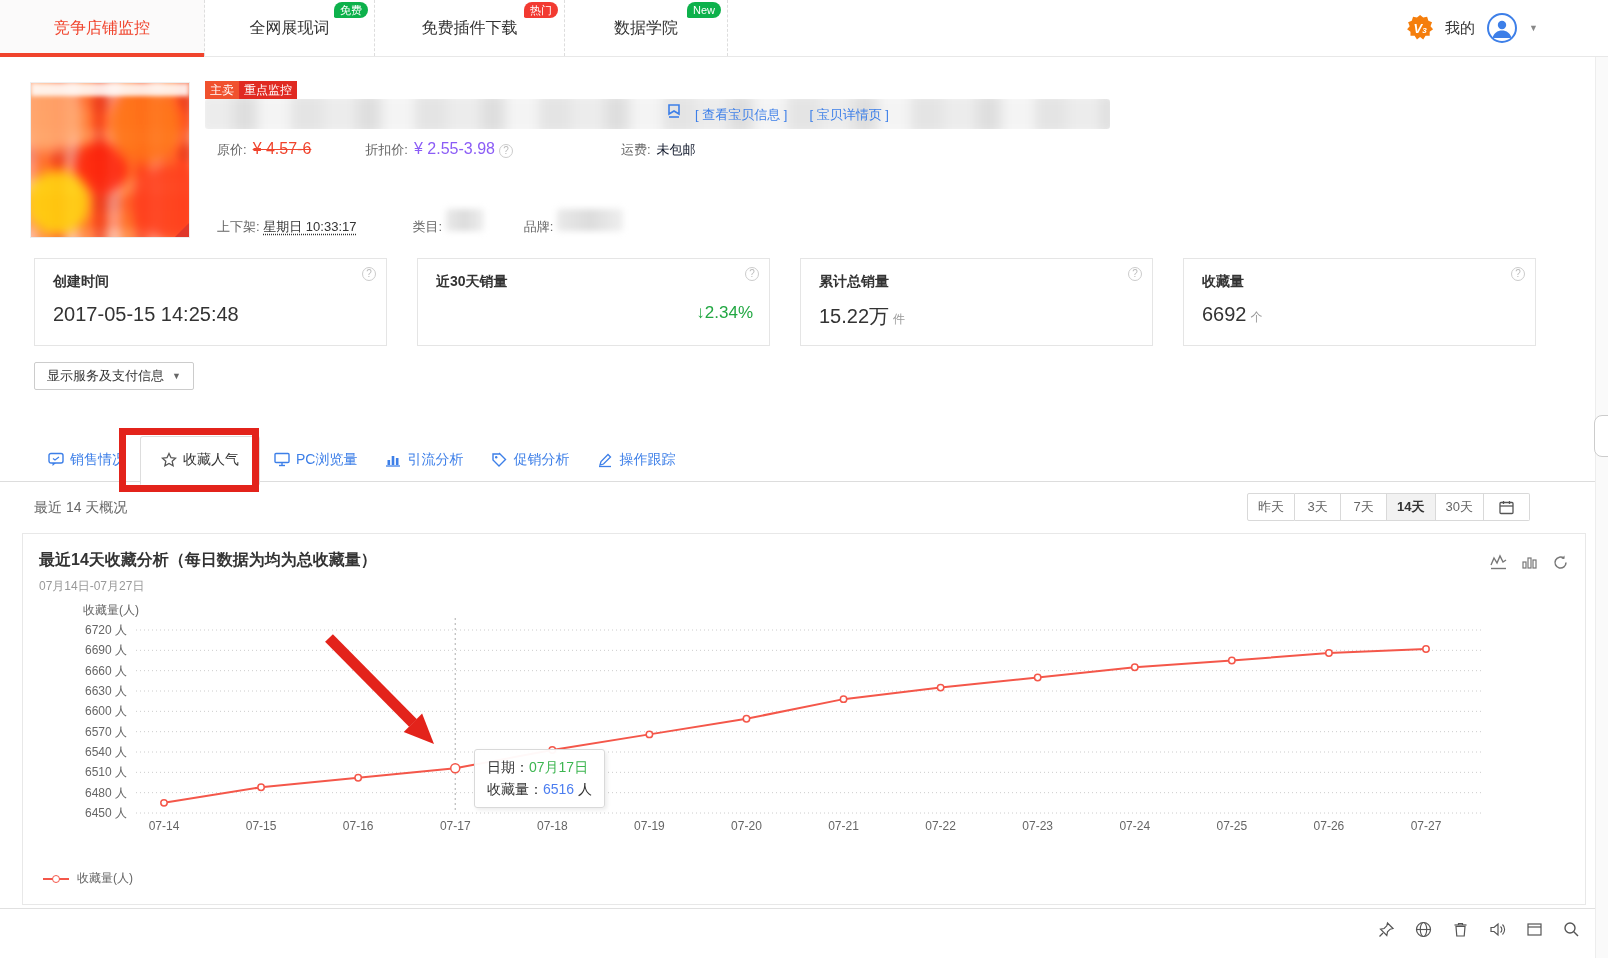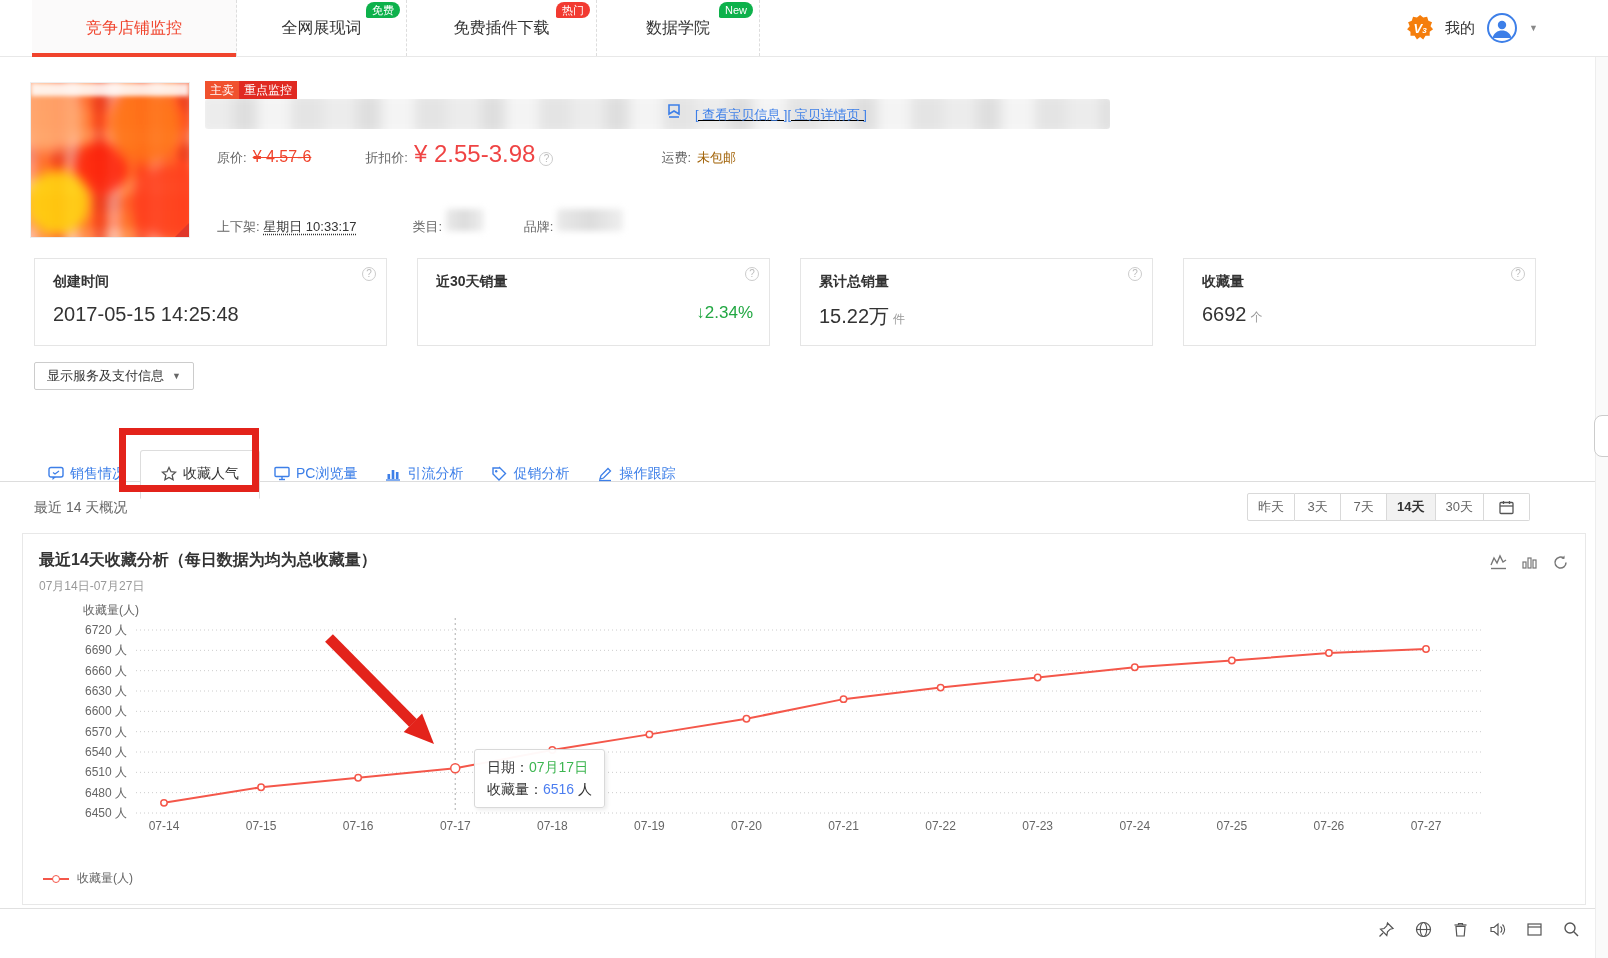--- a/index.html
+++ b/index.html
@@ -3,21 +3,21 @@
 <meta charset="utf-8">
 <style>
   * { margin:0; padding:0; box-sizing:border-box; }
   body { font-family:"Liberation Sans","DejaVu Sans",sans-serif; background:#fff; }
   .page { position:relative; width:1608px; height:958px; background:#fff; overflow:hidden; }
 
   
   .topnav { position:absolute; left:0; top:0; width:1608px; height:57px; background:#fff; border-bottom:1px solid #e8e8e8; }
   .nav-tabs { position:absolute; left:0; top:0; height:56px; display:flex; }
   .nav-tab { position:relative; height:56px; display:flex; align-items:center; justify-content:center; font-size:16px; color:#333; border-right:1px dashed #ddd; cursor:pointer; }
-  .nav-tab.active { color:#f0432c; background:#fbfafa;margin-left:32px; }
+  .nav-tab.active { color:#f0432c; background:#fbfafa; }
   .nav-tab.active::after { content:""; position:absolute; left:0; right:0; bottom:-1px; height:4px; background:#f0432c; }
   .nav-badge { position:absolute; top:2px; right:6px; font-size:11px; line-height:16px; padding:0 6px; border-radius:9px 9px 9px 2px; color:#fff; }
   .nav-right { position:absolute; right:70px; top:0; height:56px; display:flex; align-items:center; gap:12px; }
   .vip-badge { width:26px; height:26px; background:#f57e0c; clip-path:polygon(50% 0%,62% 10%,77% 7%,82% 22%,96% 28%,90% 43%,100% 55%,87% 64%,87% 80%,71% 80%,62% 94%,50% 85%,38% 94%,29% 80%,13% 80%,13% 64%,0% 55%,10% 43%,4% 28%,18% 22%,23% 7%,38% 10%); display:flex; align-items:center; justify-content:center; color:#fff; font-weight:bold; font-style:italic; font-size:13px; }
   .vip-badge small { font-size:8px; margin-top:5px; }
   .my-label { font-size:15px; color:#333; }
   .avatar { width:30px; height:30px; border-radius:50%; border:2px solid #3d7fe8; background:#fff; position:relative; overflow:hidden; }
   .avatar svg { position:absolute; left:1px; top:1px; }
   .nav-caret { font-size:9px; color:#888; }
 
@@ -38,28 +38,28 @@
   .product-img .corner { position:absolute; right:0; bottom:0; width:0; height:0; border-left:14px solid transparent; border-bottom:14px solid #e0382b; }
   .p-badges { position:absolute; left:205px; top:81px; display:flex; }
   .p-badge { color:#fff; font-size:12px; line-height:18px; padding:0 5px; }
   .p-badge.primary { background:#f0512e; }
   .p-badge.secondary { background:#e02a22; }
   .p-title-blur { position:absolute; left:205px; top:99px; width:905px; height:30px; overflow:hidden; border-radius:3px; }
   .p-title-blur div { position:absolute; inset:-6px;
     background:repeating-linear-gradient(90deg,#ececec 0 34px,#dedede 34px 58px,#f4f4f4 58px 92px,#e4e4e4 92px 124px);
     filter:blur(6px); }
   .p-flag { position:absolute; left:668px; top:104px; color:#3d7fe8; }
-  .p-links { position:absolute; left:695px; top:106px; display:flex; font-size:13px;text-decoration:underline; }
+  .p-links { position:absolute; left:695px; top:106px; display:flex; gap:22px; font-size:13px; }
   .p-links a { color:#3d7fe8; text-decoration:none; }
   .p-row { position:absolute; left:217px; font-size:13px; color:#666; display:flex; align-items:baseline; }
   .row-price { top:140px; }
   .price-orig { color:#f0432c; font-size:16px; text-decoration:line-through; margin:0 0 0 6px; }
-  .price-disc { color:#ef4444; font-size:24px; margin:0 4px 17px 6px; }
+  .price-disc { color:#8b5cf6; font-size:16px; margin:0 4px 17px 6px; }
   .help-circle { display:inline-block; width:14px; height:14px; border:1px solid #ccc; border-radius:50%; color:#bbb; font-size:10px; line-height:12px; text-align:center; }
-  .ship-free { color:#a16207; margin-left:6px; }
+  .ship-free { color:#0f172a; margin-left:6px; }
   .row-stats { top:177px; }
   .row-stats b, .row-price b, .row-listing b { color:#333; font-weight:normal; }
   .gap56 { display:inline-block; width:56px; }
   .gap40 { display:inline-block; width:40px; }
   .row-listing { top:209px; }
   .listing-time { color:#333; text-decoration:underline dotted; text-underline-offset:3px; }
   .blur-chip { display:inline-block; height:22px; border-radius:3px; vertical-align:middle;
     background:linear-gradient(90deg,#e9e9e9,#dcdcdc,#efefef); filter:blur(3px); }
 
   
@@ -69,21 +69,21 @@
   .card-value { margin-top:12px; font-size:20px; color:#333; }
   .card-unit { font-size:12px; color:#999; margin-left:4px; }
   .card-help { position:absolute; right:10px; top:8px; cursor:pointer; }
   .card-delta { position:absolute; right:16px; top:44px; font-size:17px; color:#21a742; }
 
   .service-btn { position:absolute; left:34px; top:362px; height:28px; padding:0 12px; background:#fff; border:1px solid #ccc; border-radius:2px; font-size:13px; color:#333; display:flex; align-items:center; gap:8px; cursor:pointer; }
   .service-btn .caret { font-size:9px; color:#666; }
 
   
   .tabstrip { position:absolute; left:0; top:433px; width:1608px; height:49px; border-bottom:1px solid #ddd; }
-  .tabs-inner { position:absolute; left:34px; top:16px; height:49px; display:flex; align-items:center; }
+  .tabs-inner { position:absolute; left:34px; top:2px; height:49px; display:flex; align-items:center; }
   .sec-tab { display:flex; align-items:center; gap:6px; font-size:14px; color:#3d7fe8; padding:0 14px; height:48px; cursor:pointer; }
   .sec-tab .ticon { display:flex; align-items:center; color:#3d7fe8; }
   .sec-tab.active { color:#333; background:#fff; border:1px solid #ddd; border-bottom:1px solid #fff; border-radius:3px 3px 0 0; height:49px; margin-bottom:-1px; padding:0 20px; }
   .sec-tab.active .ticon { color:#555; }
   .red-annotation { position:absolute; left:119px; top:428px; width:140px; height:64px; border:7px solid #e3231b; pointer-events:none; z-index:30; }
 
   
   .overview-title { position:absolute; left:34px; top:499px; font-size:14px; color:#666; }
   .range-group { position:absolute; right:78px; top:493px; display:flex; }
   .range-btn { min-width:46px; height:28px; padding:0 10px; background:#fff; border:1px solid #d9d9d9; border-left:none; font-size:13px; color:#666; display:flex; align-items:center; justify-content:center; cursor:pointer; }

